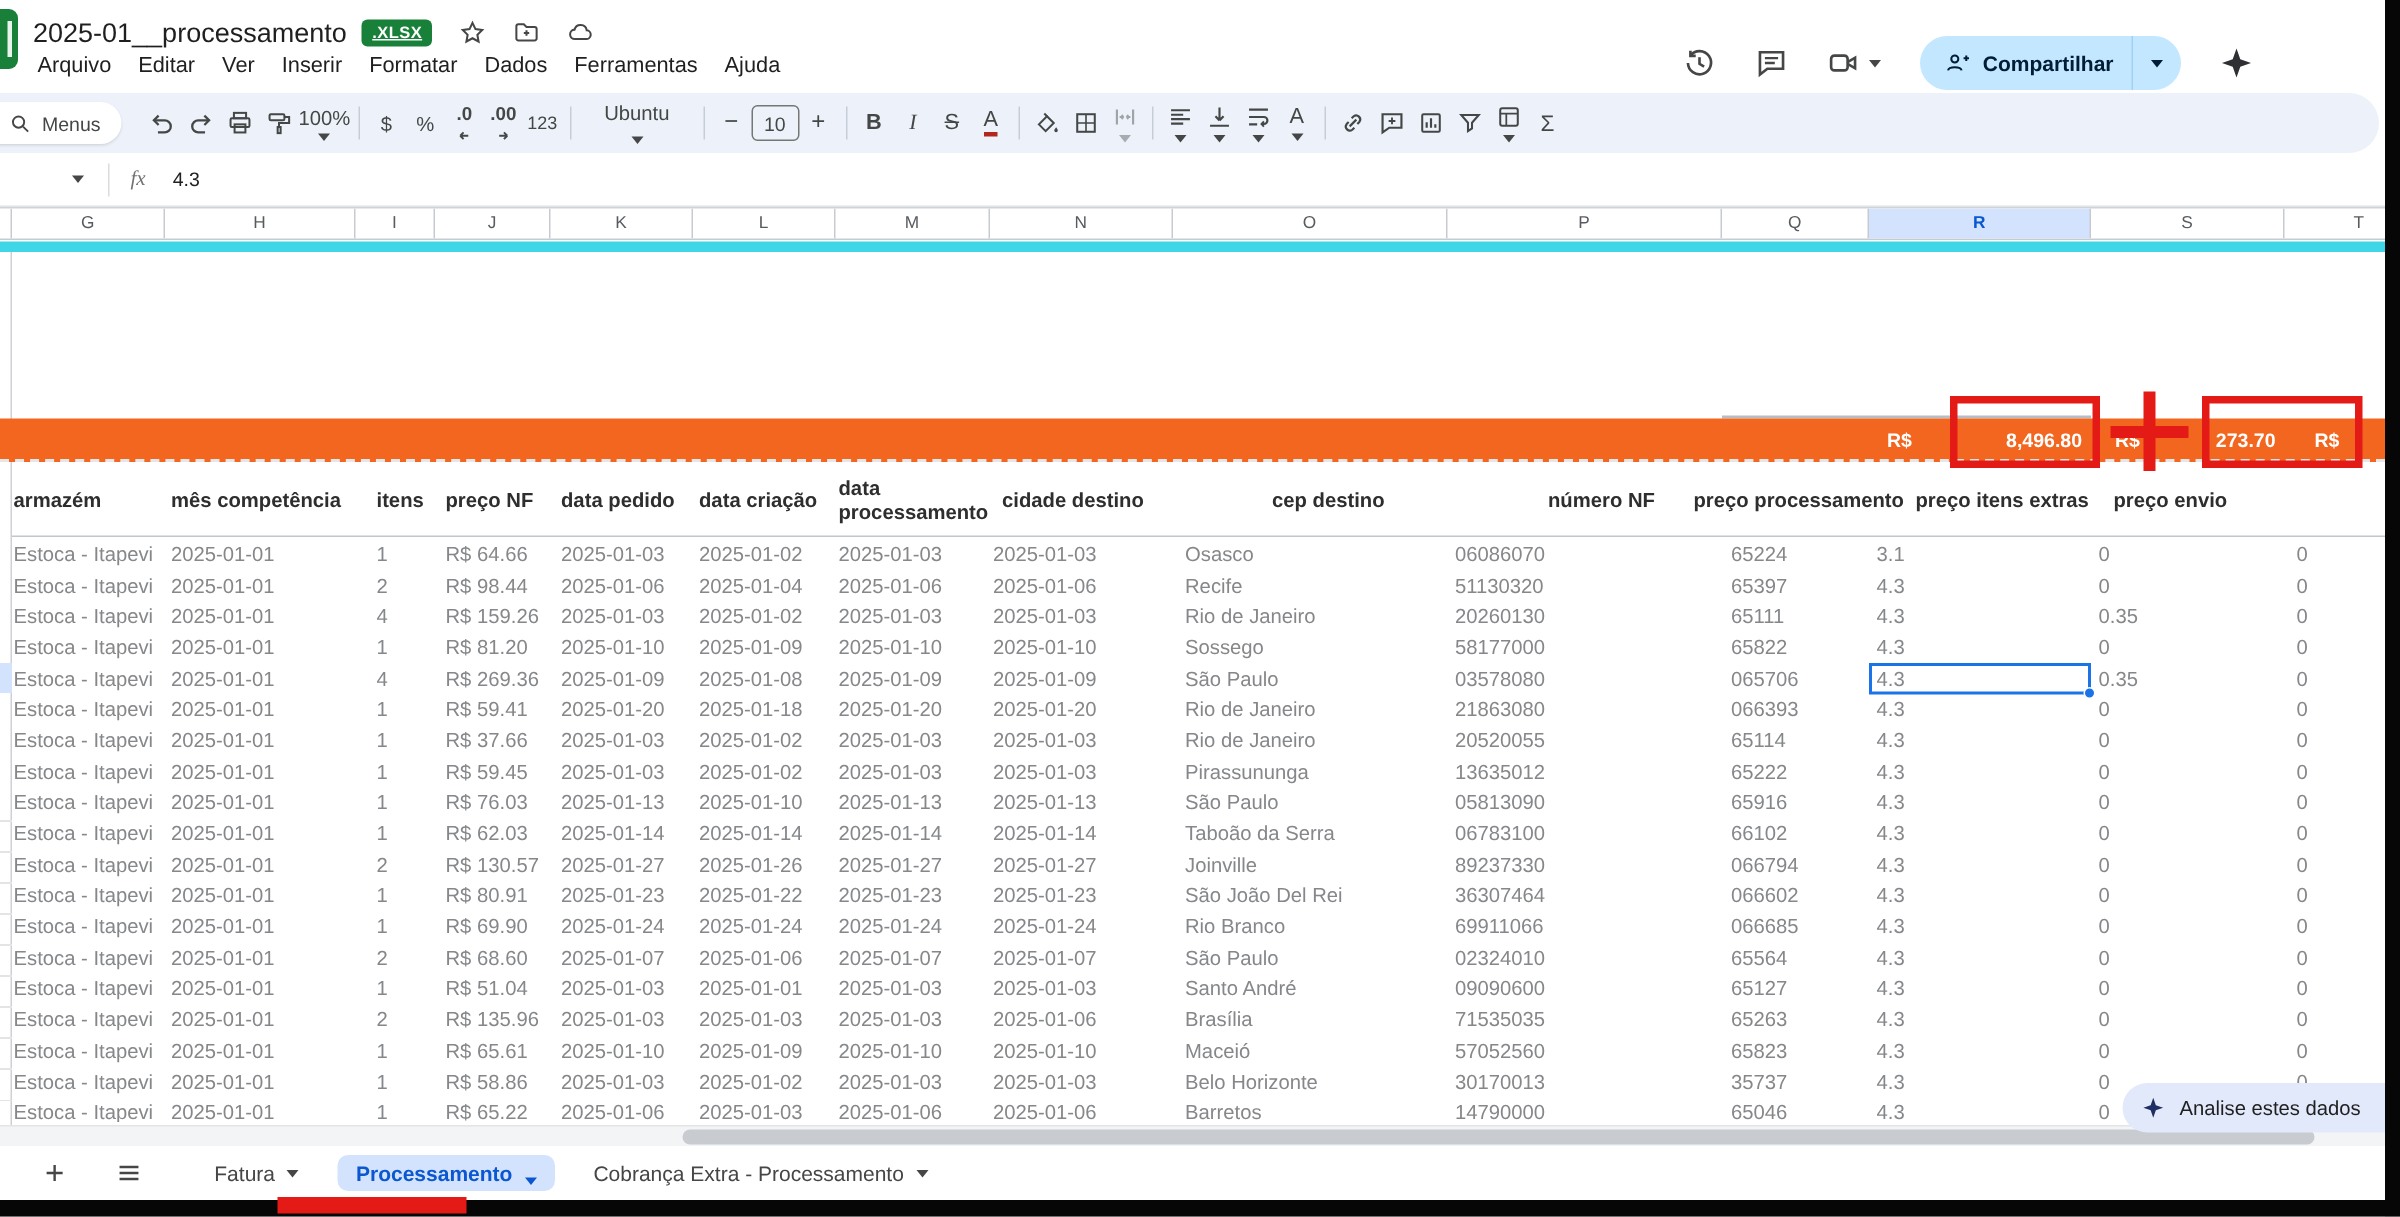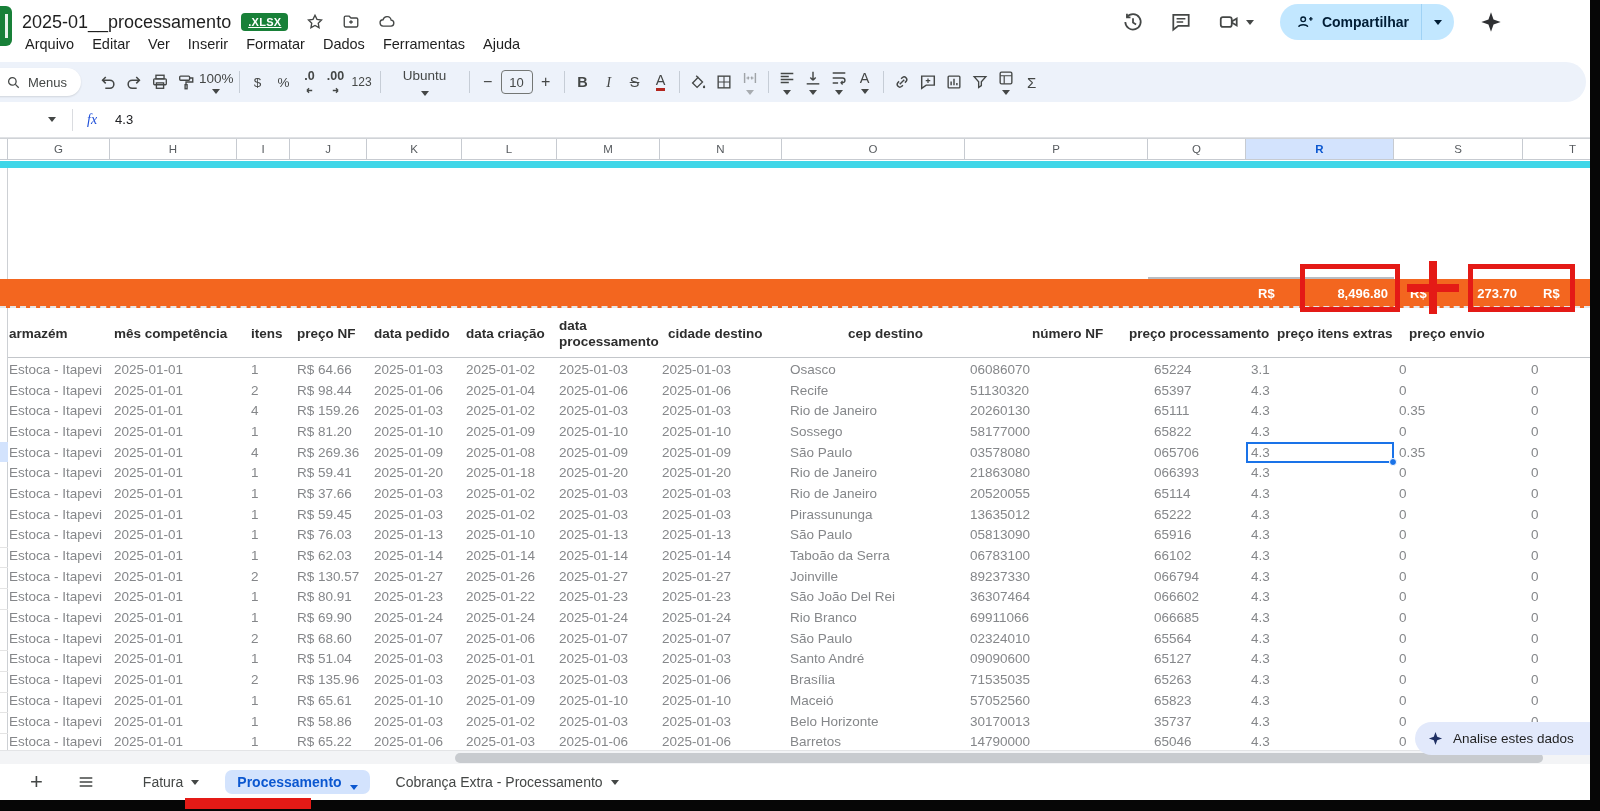--- a/index.html
+++ b/index.html
@@ -10,21 +10,21 @@
   
   #topbar { position:absolute; left:0; top:0; width:1590px; height:62px; background:#fff; }
   #logo { position:absolute; left:-18px; top:6px; width:30px; height:40px; background:#188038; border-radius:6px; }
   #logo:after { content:""; position:absolute; right:4px; top:8px; width:3px; height:24px; background:#fff; opacity:.9; }
   #title-row { position:absolute; left:22px; top:8px; height:28px; display:flex; align-items:center; gap:10px; }
   #doc-title { font-size:18px; color:#1f1f1f; }
   #file-badge { background:#188038; color:#fff; font-weight:bold; font-size:11px; padding:3px 7px; border-radius:4px; letter-spacing:.3px;text-decoration:underline; }
   .tb-mini { width:18px; height:18px; margin-left:8px; }
   #menu-row { position:absolute; left:16px; top:33px; display:flex; }
   .menu-item { font-size:14.5px; color:#1f1f1f; padding:3px 9px; border-radius:6px; cursor:pointer; }
-  #top-right { position:absolute; right:88px; top:4px; display:flex; align-items:center; gap:26px; }
+  #top-right { position:absolute; right:88px; top:24px; display:flex; align-items:center; gap:26px; }
   .top-ic { width:22px; height:22px; }
   #cam-group { display:flex; align-items:center; gap:6px; }
   #share-btn { display:flex; align-items:center; height:36px; background:#c2e7ff; border-radius:18px; overflow:hidden; }
   #share-main { display:flex; align-items:center; gap:8px; padding:0 12px 0 16px; height:100%; }
   #share-label { font-size:14px; color:#001d35; font-weight:bold; }
   #share-caret-sec { height:100%; display:flex; align-items:center; padding:0 12px; border-left:1px solid #9fd2f5; }
   .caret { width:0; height:0; border-left:4.5px solid transparent; border-right:4.5px solid transparent; border-top:5.5px solid #444746; }
   .caret.blue { border-top-color:#0b57d0; }
 
   
@@ -37,21 +37,21 @@
   .sep { width:1px; height:22px; background:#c6cdd6; margin:0 5px; }
   #font-size-box { width:32px; height:24px; border:1px solid #747775; border-radius:4px; background:transparent; display:flex; align-items:center; justify-content:center; font-size:13px; color:#444746; }
   .fmt-letter { font-size:14.5px; color:#444746; }
   b.fmt-letter { font-weight:bold; }
   .mini-dec { position:relative; font-size:12.5px; color:#444746; font-weight:bold; }
 
   
   #formula-bar { position:absolute; left:0; top:102px; width:1590px; height:36px; background:#fff; border-bottom:1px solid #e0e2e5; display:flex; align-items:center; }
   #namebox-caret { margin-left:48px; }
   #fx-sep { width:1px; height:22px; background:#dadce0; margin:0 14px 0 16px; }
-  #fx { font-style:italic; font-size:14px; color:#1d4ed8; font-family:"Liberation Serif","DejaVu Serif",serif; }
+  #fx { font-style:italic; font-size:14px; color:#737373; font-family:"Liberation Serif","DejaVu Serif",serif; }
   #formula-value { margin-left:18px; font-size:13px; color:#202124; }
 
   
   #col-letters { position:absolute; left:0; top:138px; width:1590px; height:22px; display:flex; overflow:hidden; border-top:1px solid #d0d3d7; border-bottom:1px solid #c7cbd1; background:#fff; }
   .col-letter { flex:none; border-right:1px solid #c7cbd1; display:flex; align-items:center; justify-content:center; font-size:11.5px; color:#575b5f; }
   .col-letter.active { background:#d3e3fd; color:#0b57d0; font-weight:bold; }
   #f-sliver { flex:none; width:8px; border-right:1px solid #c7cbd1; }
   #cyan-band { position:absolute; left:0; top:161px; width:1590px; height:7px; background:#3fd6e8; }
 
   

